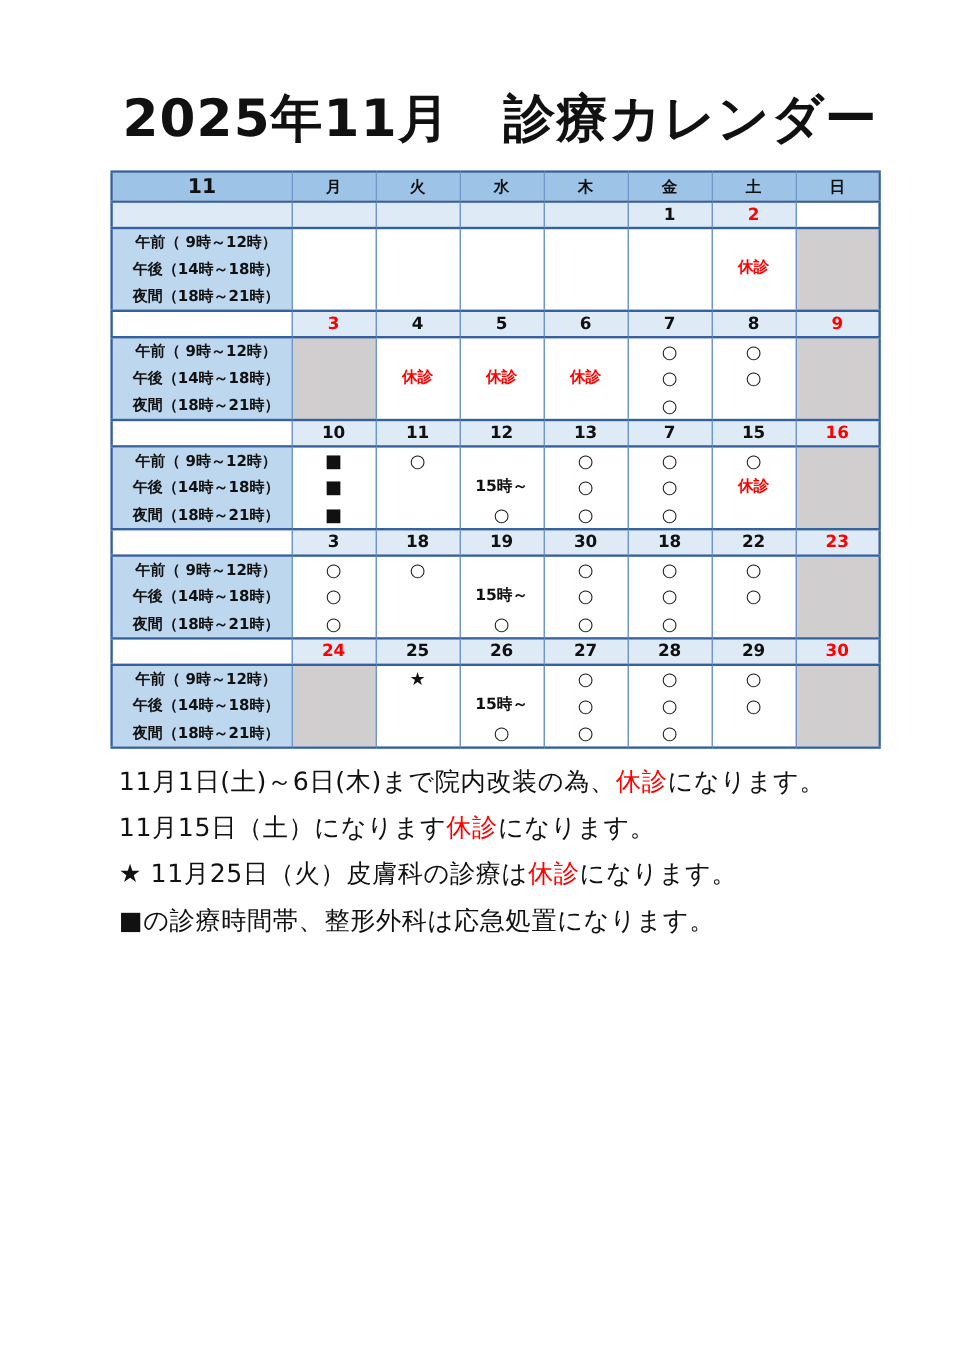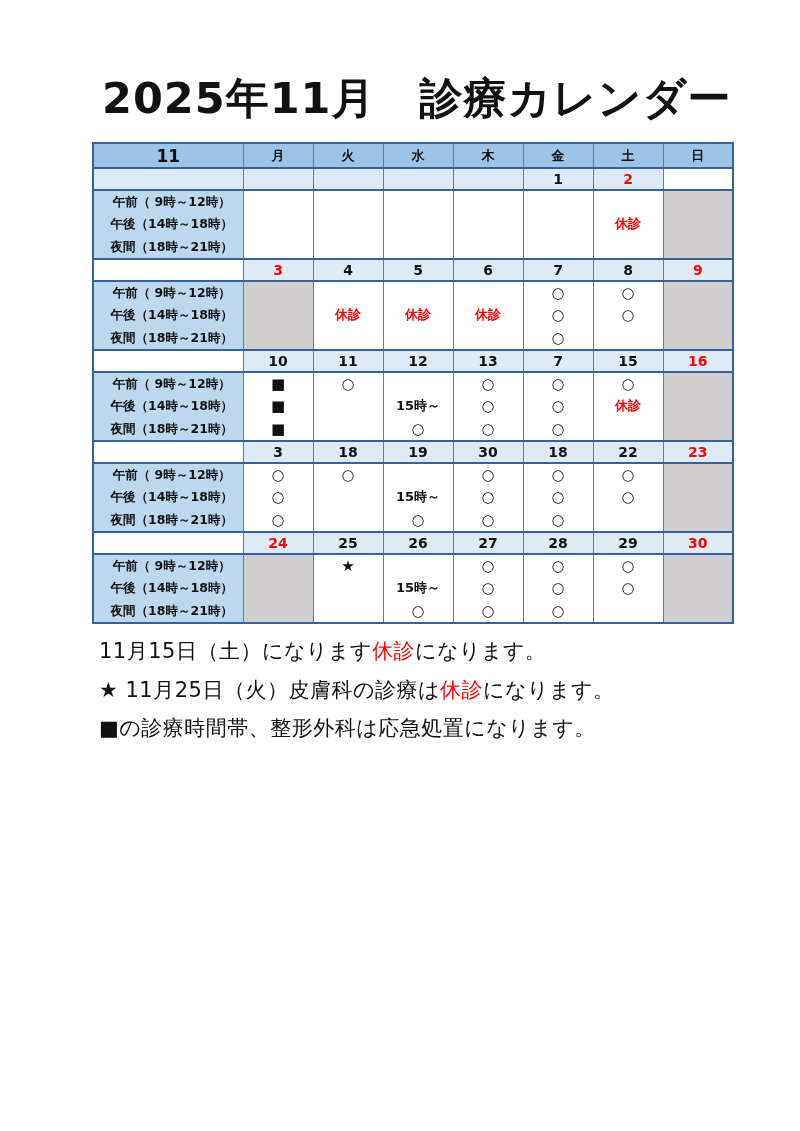--- a/index.html
+++ b/index.html
@@ -346,16 +346,17 @@
             <div class="slot"></div>
             <div class="slot"></div>
             <div class="slot"></div>
           </td>
         </tr>
       </tbody>
   </table>
 </div>
 
 <div class="footnotes">
+    <p class="footnote"><span>11月1日(土)～6日(木)まで院内改装の為、</span><span class="red">休診</span><span>になります。</span></p>
     <p class="footnote"><span>11月15日（土）になります</span><span class="red">休診</span><span>になります。</span></p>
     <p class="footnote"><span>★ 11月25日（火）皮膚科の診療は</span><span class="red">休診</span><span>になります。</span></p>
     <p class="footnote"><span>■の診療時間帯、整形外科は応急処置になります。</span></p>
   </div>
 
 </body></html>

